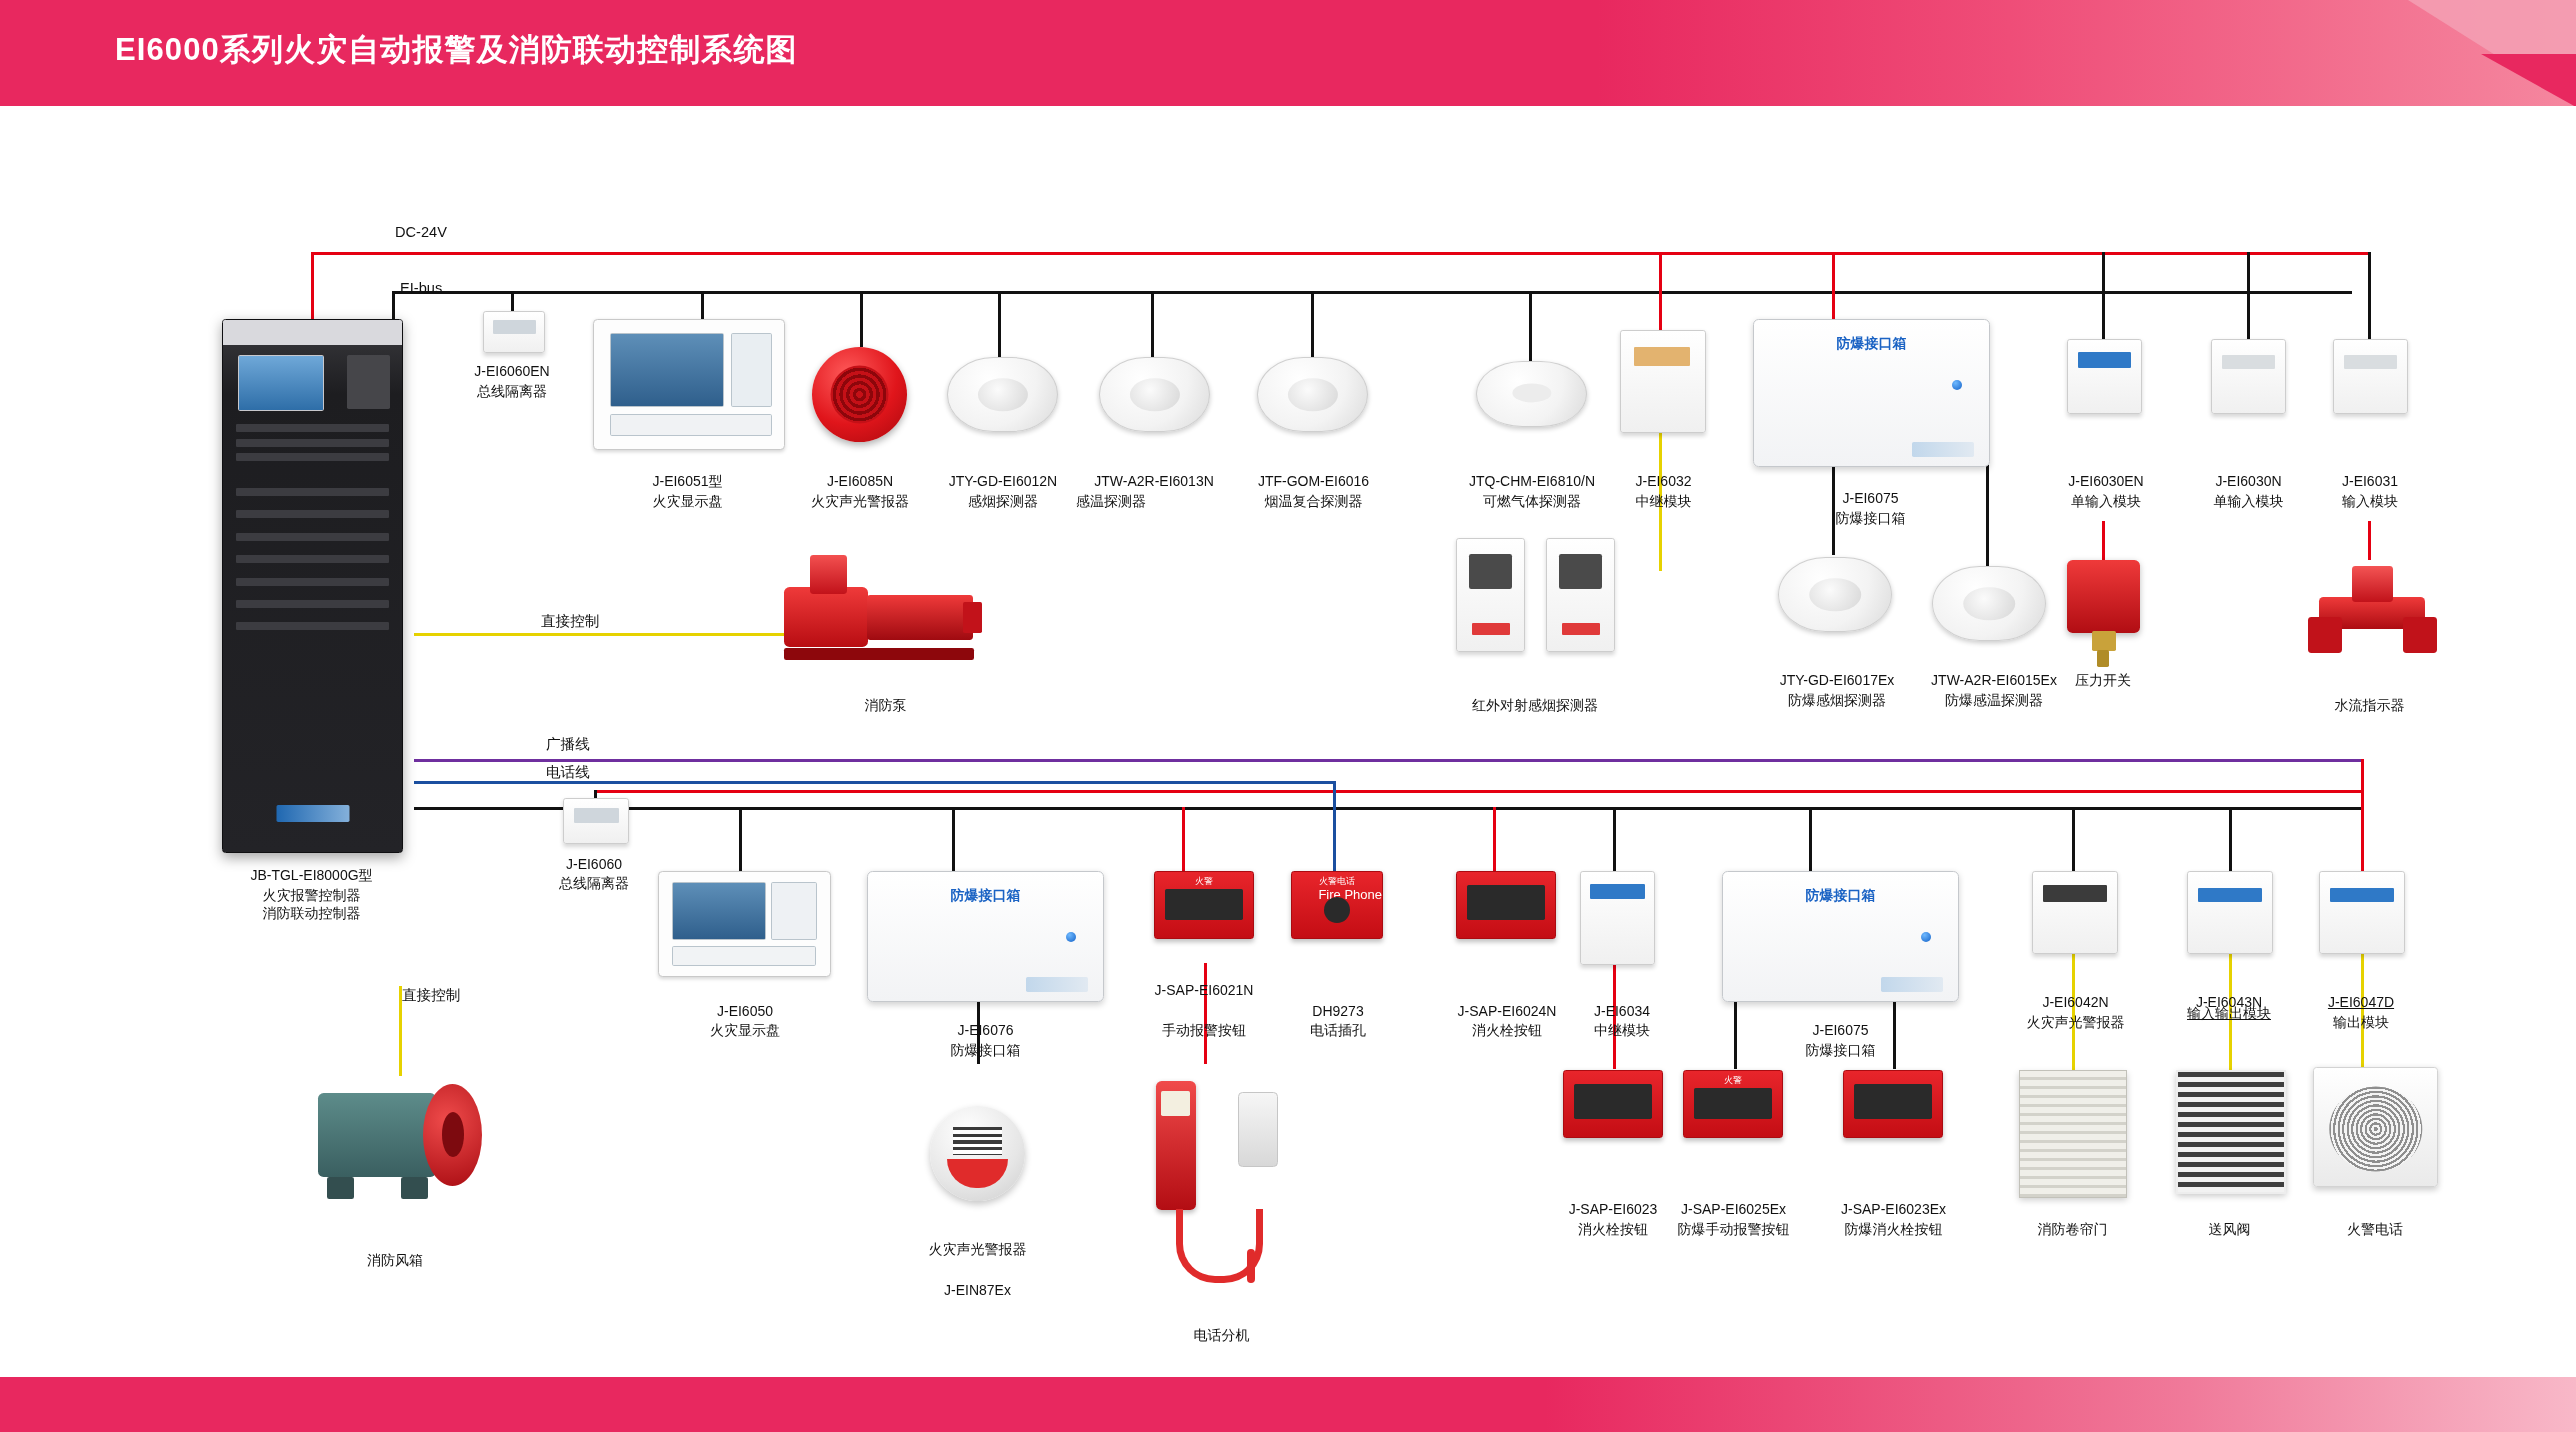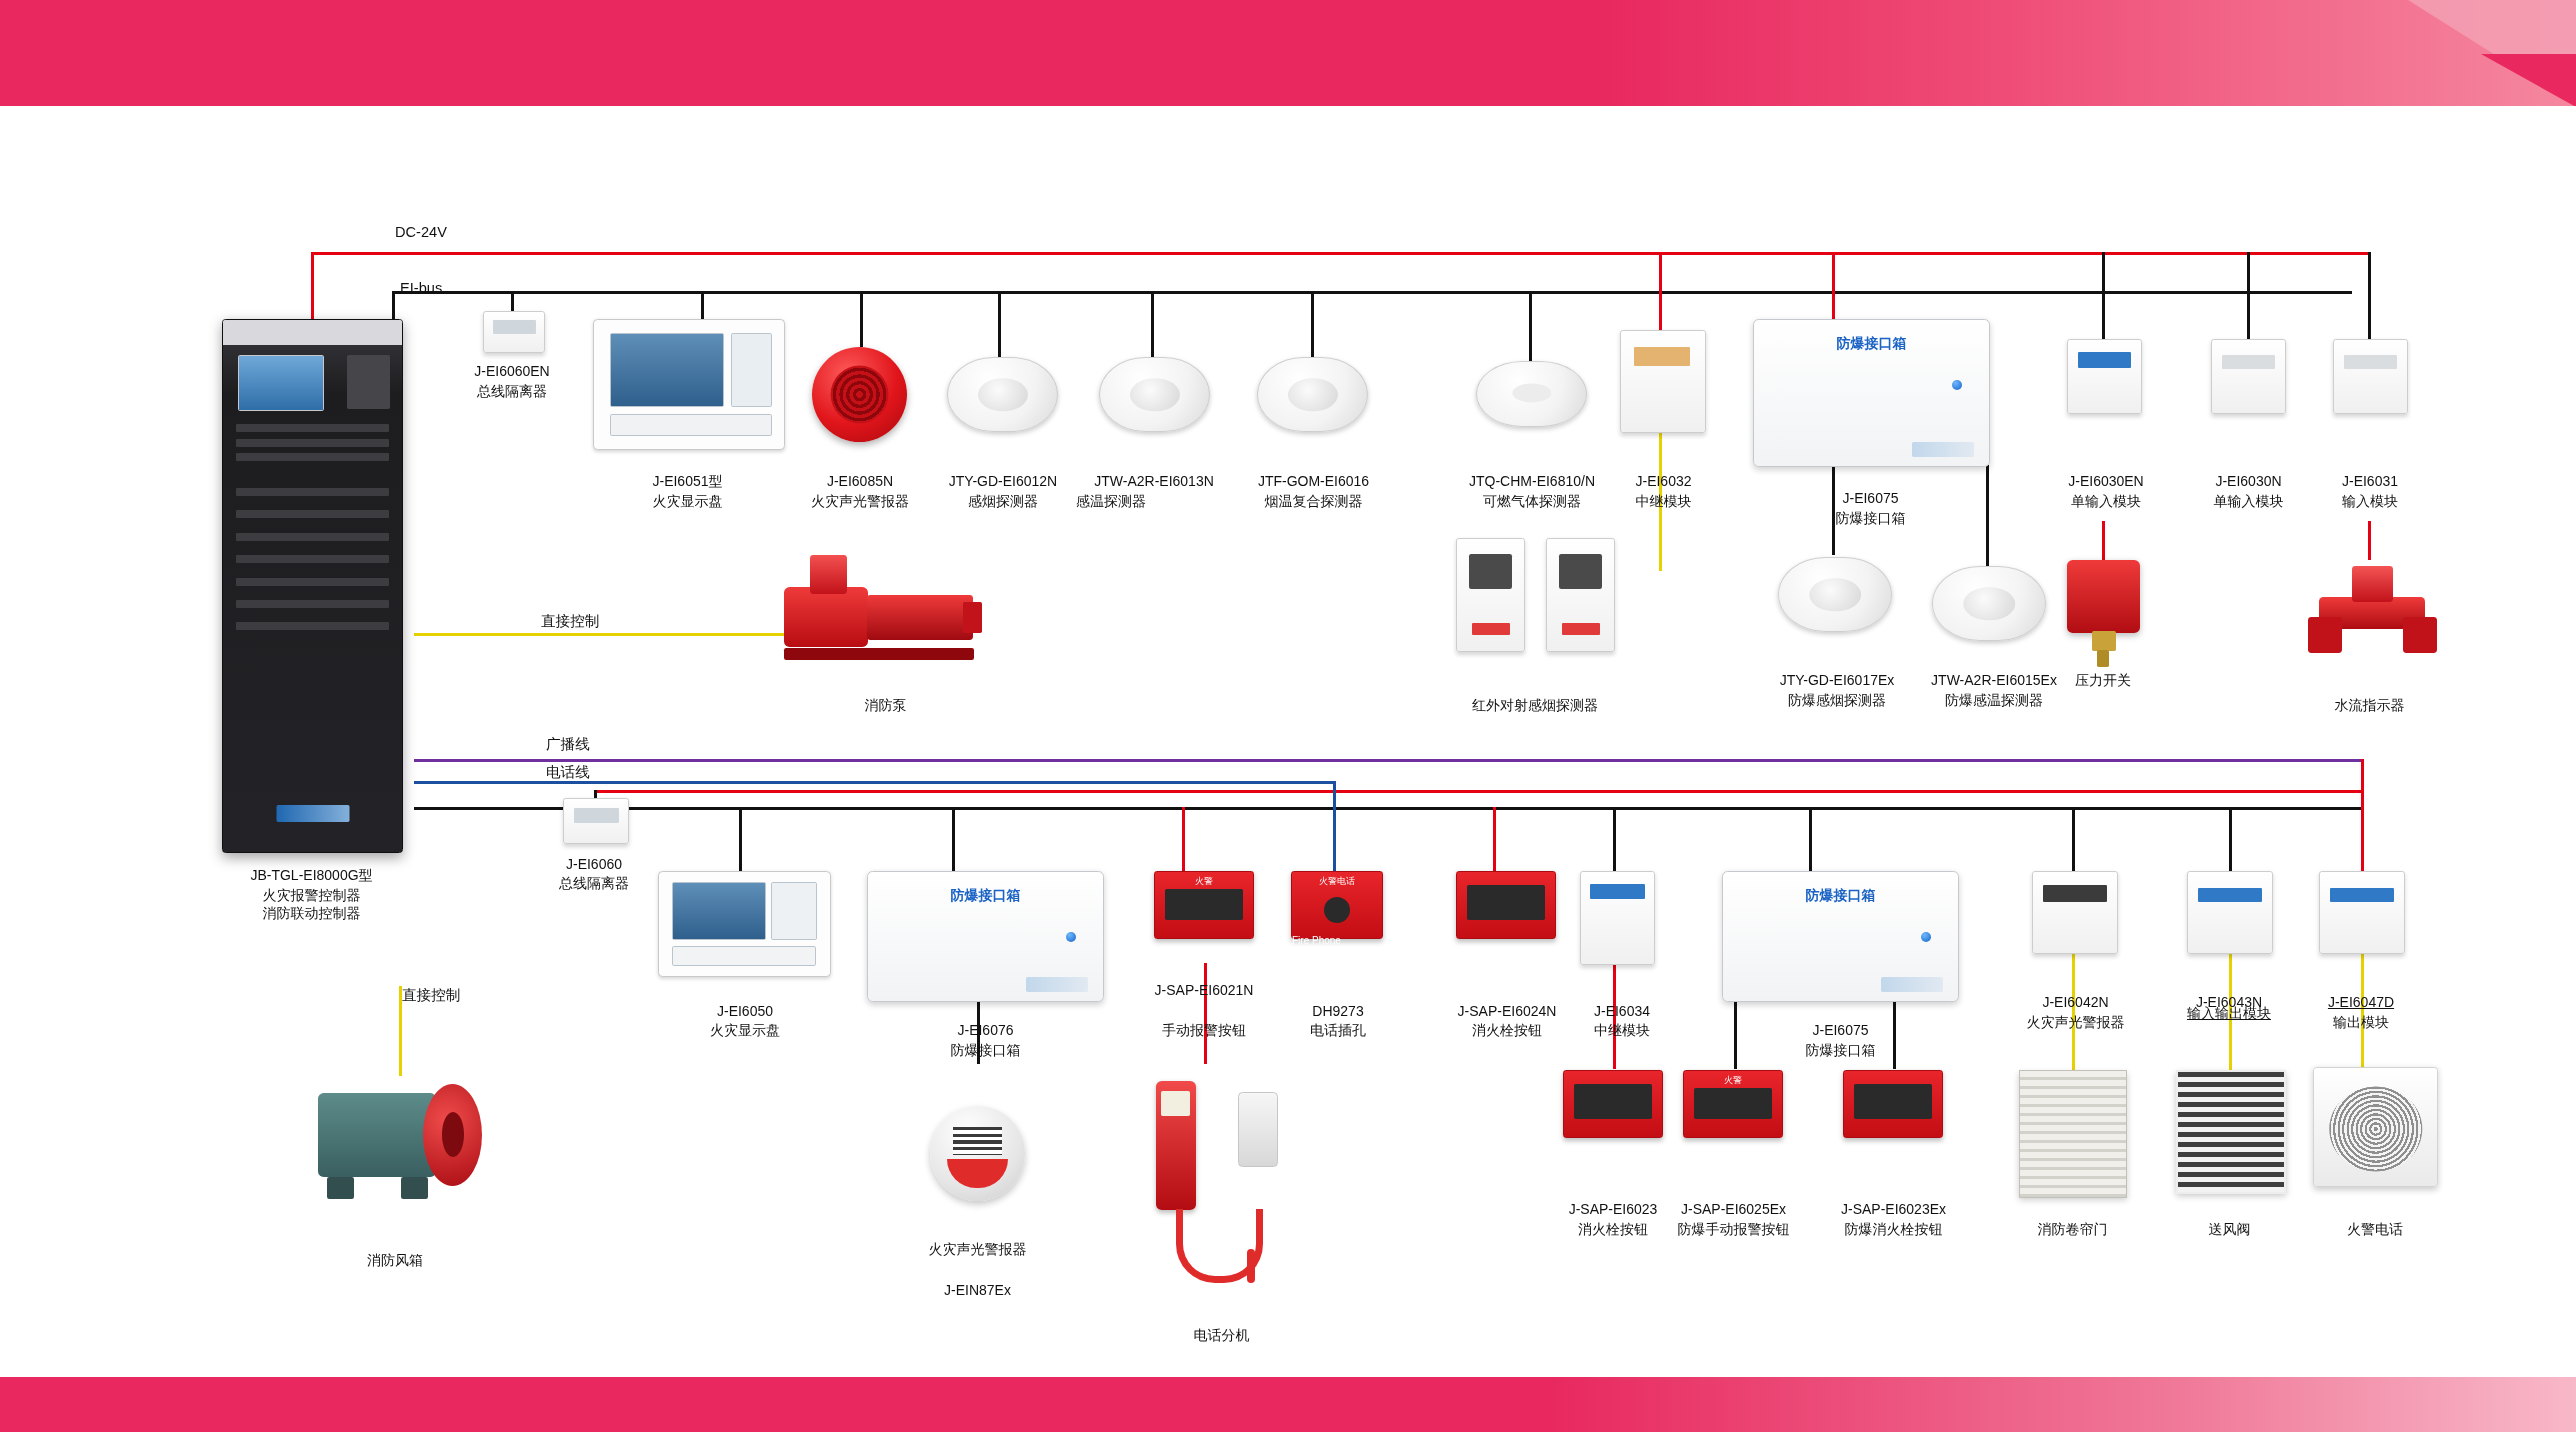--- a/index.html
+++ b/index.html
@@ -63,20 +63,21 @@
     background:linear-gradient(180deg,#6fa8d8,#2e6ea8);border:1.7px solid #c8c8cc;border-radius:1.7px;}
   .cabinet .kp{position:absolute;right:12.3px;top:35px;width:43px;height:54px;background:#46464a;border-radius:1.7px;}
   .cabinet .slot{position:absolute;left:13.4px;right:13.4px;height:7.8px;background:#3c3c41;border-radius:1.1px;}
   .cabinet .logo{position:absolute;left:50%;transform:translateX(-50%);bottom:30px;width:73px;height:17px;
     background:linear-gradient(90deg,#1f6fc0,#8fc0ee);border-radius:1.7px;opacity:.9;}
 </style>
 </head>
 <body>
 
 <div class="header">
+  <div class="header-title">EI6000系列火灾自动报警及消防联动控制系统图</div>
   <div class="header-notch">
     <div class="tri1"></div>
       <div class="tri2"></div>
   </div>
 </div>
 <div class="footer-bar"></div>
 
 <div class="wire" style="left:311px;top:252px;width:2059px;height:3.4px;background:#e50012;"></div>
 <div class="wire" style="left:311px;top:252px;width:3.4px;height:78px;background:#e50012;"></div>
 
@@ -302,21 +303,21 @@
 
 <div class="rbox" style="left:1154px;top:871px;width:98px;height:66px;">
   <div class="cap">火警</div>
   <div class="inner"></div>
 </div>
 <div class="lbl" style="left:1131px;top:982px;width:146px;">J-SAP-EI6021N</div>
 <div class="lbl" style="left:1131px;top:1022px;width:146px;">手动报警按钮</div>
 
 <div class="rbox" style="left:1291px;top:871px;width:90px;height:66px;">
   <div class="cap">火警电话</div>
-  <div style="position:absolute;left:0;right:0;top:14.6px;text-align:left;color:#fff;font-size:10px;margin-top:48px;">Fire Phone</div>
+  <div style="position:absolute;left:0;right:0;top:14.6px;text-align:right;color:#fff;font-size:13px;">Fire Phone</div>
   <div style="position:absolute;left:50%;top:58%;transform:translate(-50%,-50%);width:26px;height:26px;border-radius:50%;background:#2a2a2a;"></div>
 </div>
 <div class="lbl" style="left:1271px;top:1003px;width:134px;">DH9273</div>
 <div class="lbl" style="left:1271px;top:1022px;width:134px;">电话插孔</div>
 
 <div class="rbox" style="left:1456px;top:871px;width:98px;height:66px;">
   <div class="inner" style="top:20%;height:52%;"></div>
 </div>
 <div class="lbl" style="left:1434px;top:1003px;width:146px;">J-SAP-EI6024N</div>
 <div class="lbl" style="left:1434px;top:1022px;width:146px;">消火栓按钮</div>

